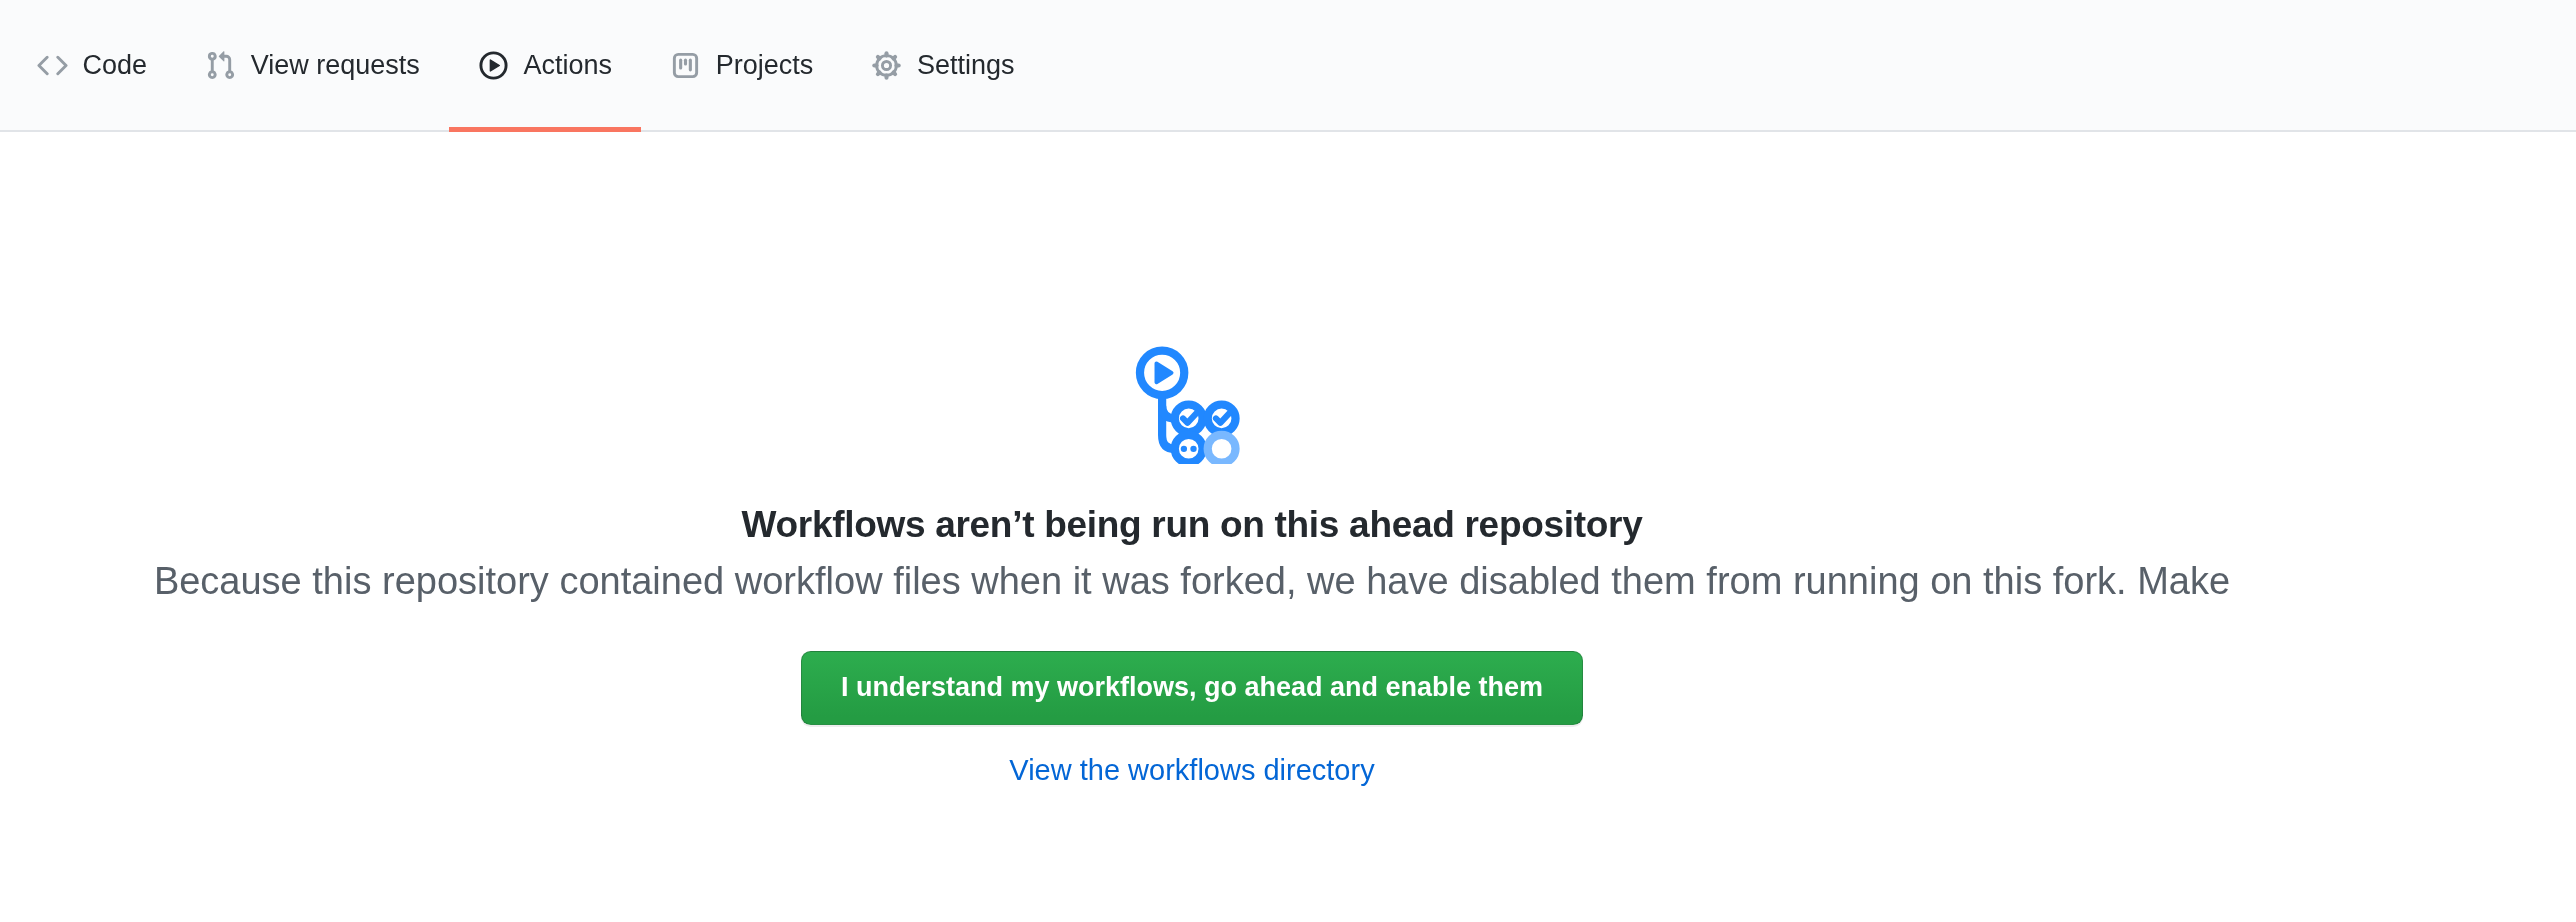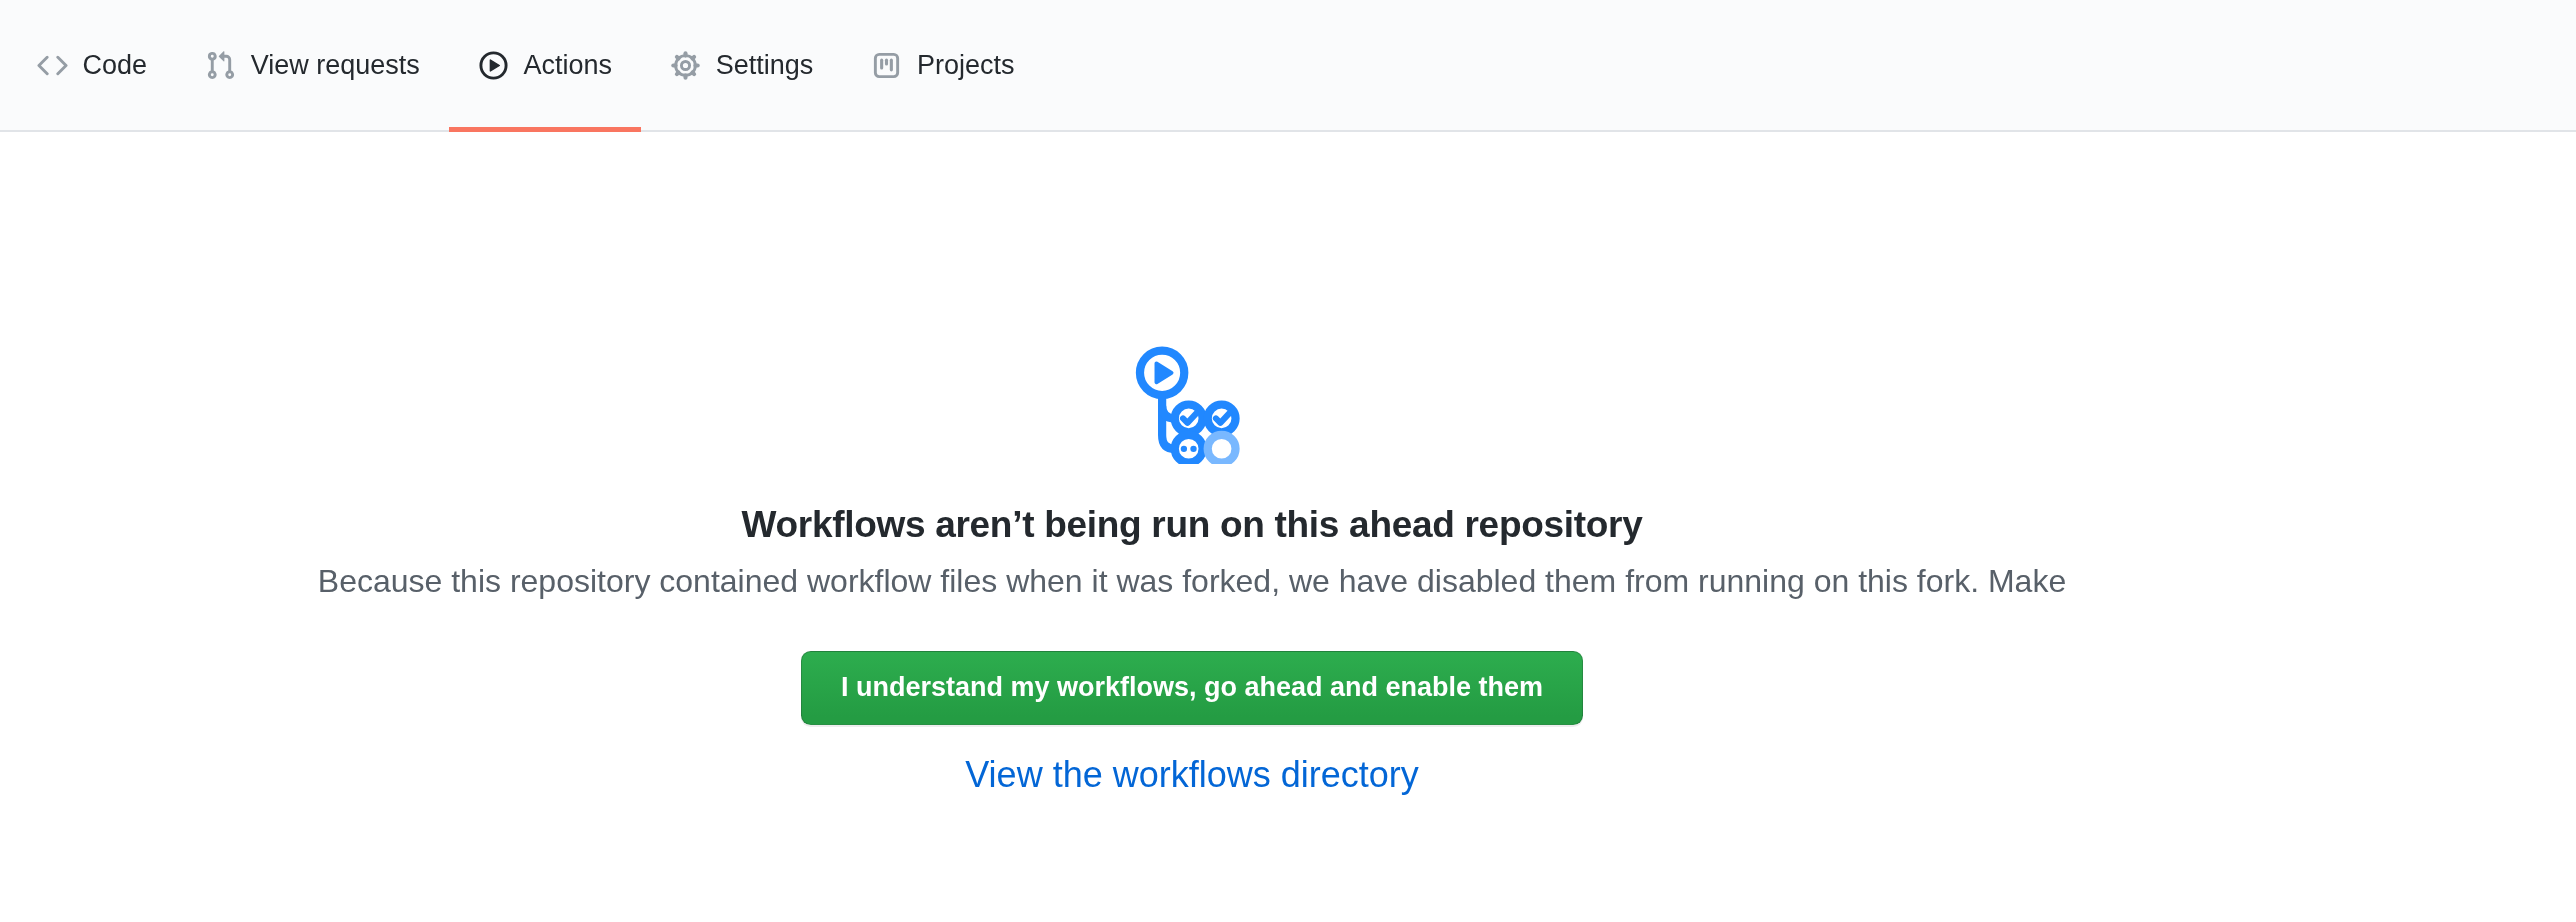--- a/index.html
+++ b/index.html
@@ -21,28 +21,28 @@
   .tab.active{font-weight:400;}
   .tab.active .ticon{color:var(--heading-text);}
   .tab.active::after{content:"";position:absolute;left:0;right:0;bottom:-2px;height:4.9px;
     background:var(--tab-underline);}
   
   .content{width:2384px;text-align:center;}
   .wficon{padding-top:213px;}
   .wficon svg{width:127px;height:119px;}
   h2.bs-heading{margin:35px 0 13.7px;font-size:37px;line-height:43px;font-weight:700;
     color:var(--heading-text);letter-spacing:-0.3px;}
-  .bs-desc{font-size:32px;line-height:42px;color:var(--body-text);}
+  .bs-desc{font-size:38px;line-height:42px;color:var(--body-text);}
   .bs-btn{display:inline-block;margin-top:49px;padding:20.5px 39px;font-size:27px;font-weight:700;
     font-family:inherit;color:var(--btn-text);
     background:linear-gradient(-180deg,var(--btn-top) 0%,var(--btn-bottom) 90%);
     border:1px solid rgba(27,31,35,.2);border-radius:9.8px;cursor:pointer;
     box-shadow:0 2px 0 rgba(27,31,35,.08);text-align:center;}
   .bs-linkrow{margin-top:29px;}
-  .bs-link{font-size:36px;color:var(--link-text);text-decoration:none;cursor:pointer;margin-top:32px;}
+  .bs-link{font-size:29px;color:var(--link-text);text-decoration:none;cursor:pointer;margin-top:32px;}
 </style>
 </head>
 <body>
 
 <nav class="tabbar">
 
   <a class="tab">
     <span class="ticon">
       <svg viewBox="0 0 16 16" fill="currentColor">
           <path d="M4.72 3.22a.75.75 0 0 1 1.06 1.06L2.06 8l3.72 3.72a.75.75 0 1 1-1.06 1.06L.47 8.53a.75.75 0 0 1 0-1.06l4.25-4.25Zm6.56 0a.75.75 0 1 0-1.06 1.06L13.94 8l-3.72 3.72a.75.75 0 1 0 1.06 1.06l4.25-4.25a.75.75 0 0 0 0-1.06l-4.25-4.25Z"></path>
@@ -66,47 +66,47 @@
           <circle cx="16" cy="16" r="13" stroke="currentColor" stroke-width="3"></circle>
           <path d="M12.8 10.4 L22 16 L12.8 21.6 Z" fill="currentColor" stroke="currentColor" stroke-width="1.5" stroke-linejoin="round"></path>
         </svg>
     </span>
     <span>Actions</span>
   </a>
 
   <a class="tab">
     <span class="ticon">
       <svg viewBox="0 0 32 32" fill="none" stroke="currentColor">
+          <rect x="4.5" y="4.5" width="23" height="23" rx="4" stroke-width="3"></rect>
+          <line x1="11" y1="10.5" x2="11" y2="18.5" stroke-width="3.2" stroke-linecap="round"></line>
+          <line x1="16" y1="10.5" x2="16" y2="14.5" stroke-width="3.2" stroke-linecap="round"></line>
+          <line x1="21" y1="10.5" x2="21" y2="20.5" stroke-width="3.2" stroke-linecap="round"></line>
+        </svg>
+    </span>
+    <span>Projects</span>
+  </a>
+
+  <a class="tab">
+    <span class="ticon">
+      <svg viewBox="0 0 32 32" fill="none" stroke="currentColor">
           <circle cx="16" cy="16" r="10.2" stroke-width="3"></circle>
           <circle cx="16" cy="16" r="4.2" stroke-width="3"></circle>
           <g stroke-width="4.2" stroke-linecap="round">
             <line x1="26.2" y1="16" x2="28.6" y2="16"></line>
             <line x1="5.8" y1="16" x2="3.4" y2="16"></line>
             <line x1="16" y1="26.2" x2="16" y2="28.6"></line>
             <line x1="16" y1="5.8" x2="16" y2="3.4"></line>
             <line x1="23.2" y1="23.2" x2="24.9" y2="24.9"></line>
             <line x1="8.8" y1="8.8" x2="7.1" y2="7.1"></line>
             <line x1="23.2" y1="8.8" x2="24.9" y2="7.1"></line>
             <line x1="8.8" y1="23.2" x2="7.1" y2="24.9"></line>
           </g>
         </svg>
     </span>
     <span>Settings</span>
-  </a>
-
-  <a class="tab">
-    <span class="ticon">
-      <svg viewBox="0 0 32 32" fill="none" stroke="currentColor">
-          <rect x="4.5" y="4.5" width="23" height="23" rx="4" stroke-width="3"></rect>
-          <line x1="11" y1="10.5" x2="11" y2="18.5" stroke-width="3.2" stroke-linecap="round"></line>
-          <line x1="16" y1="10.5" x2="16" y2="14.5" stroke-width="3.2" stroke-linecap="round"></line>
-          <line x1="21" y1="10.5" x2="21" y2="20.5" stroke-width="3.2" stroke-linecap="round"></line>
-        </svg>
-    </span>
-    <span>Projects</span>
   </a>
 
 </nav>
 
 <main class="content">
 
   <div class="wficon">
     <svg viewBox="0 0 100 94" fill="none">
 
       <path d="M26 39.5 L26 71 Q26 82 36 82" stroke="var(--wf-blue)" stroke-width="6.5"></path>

